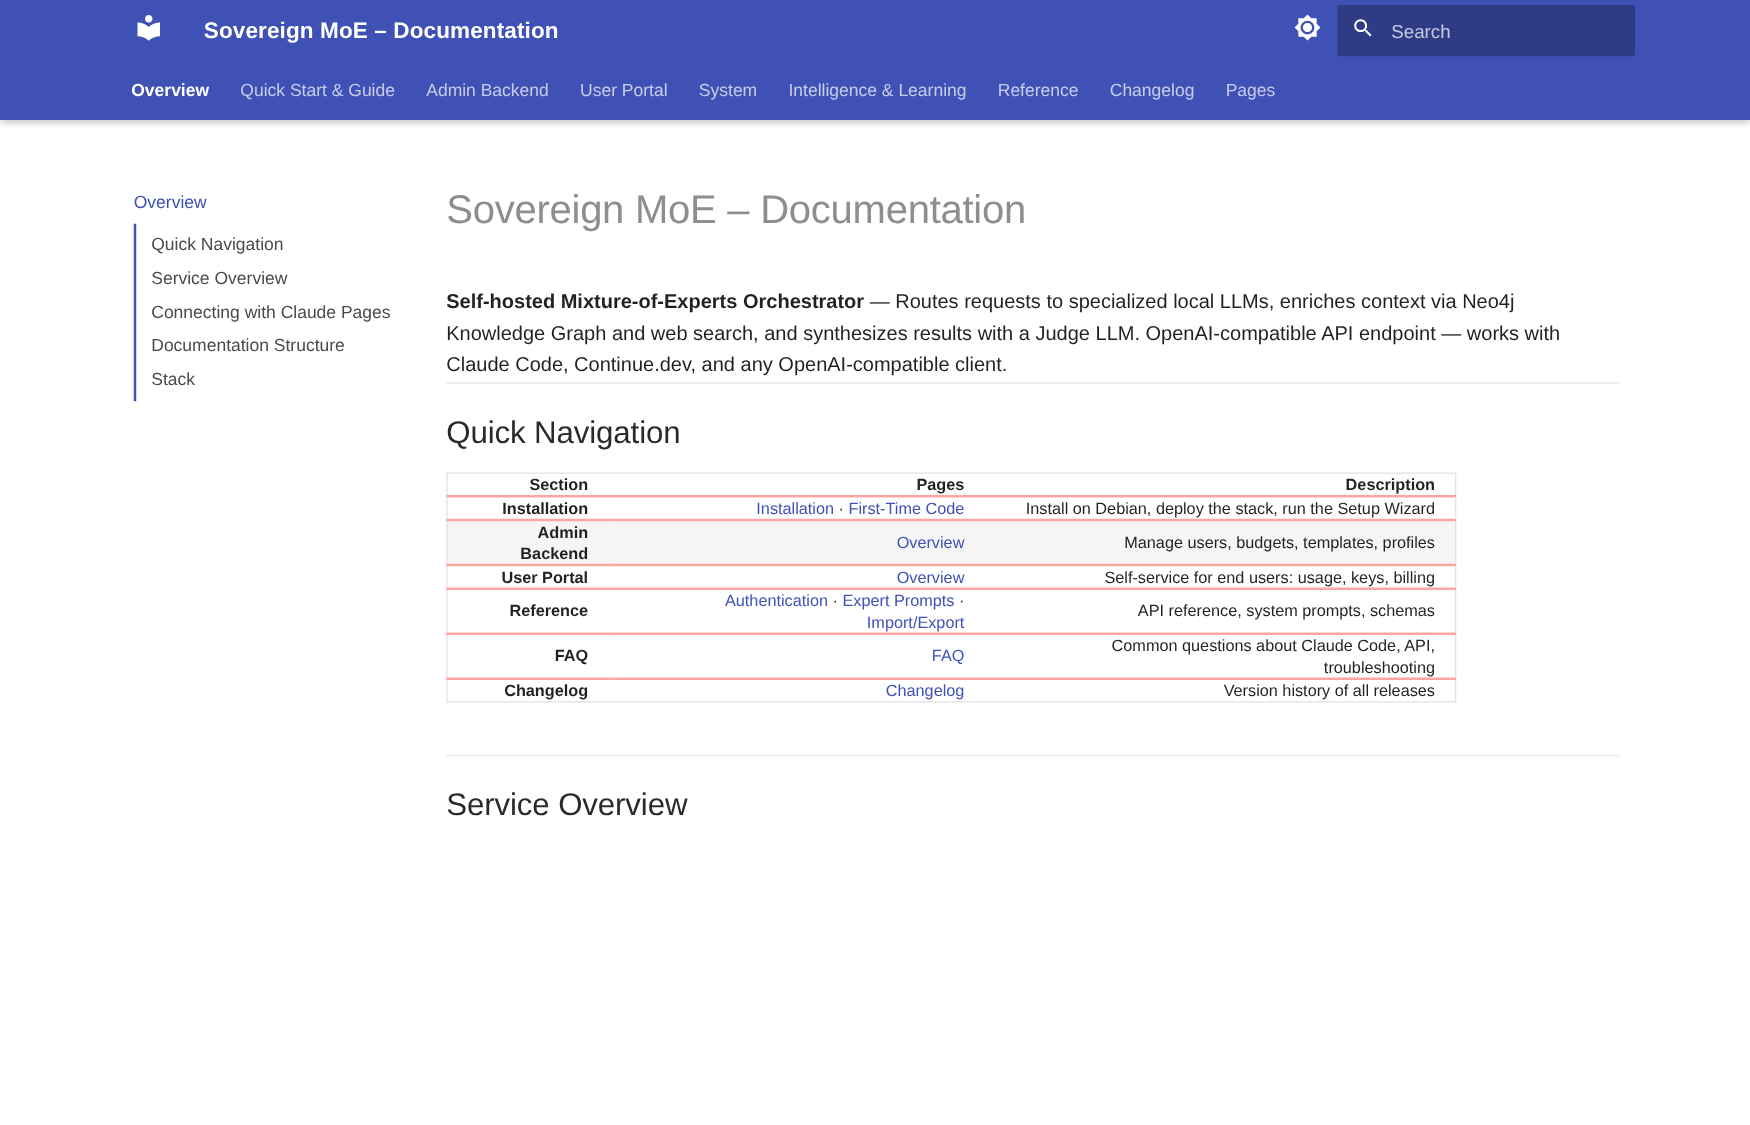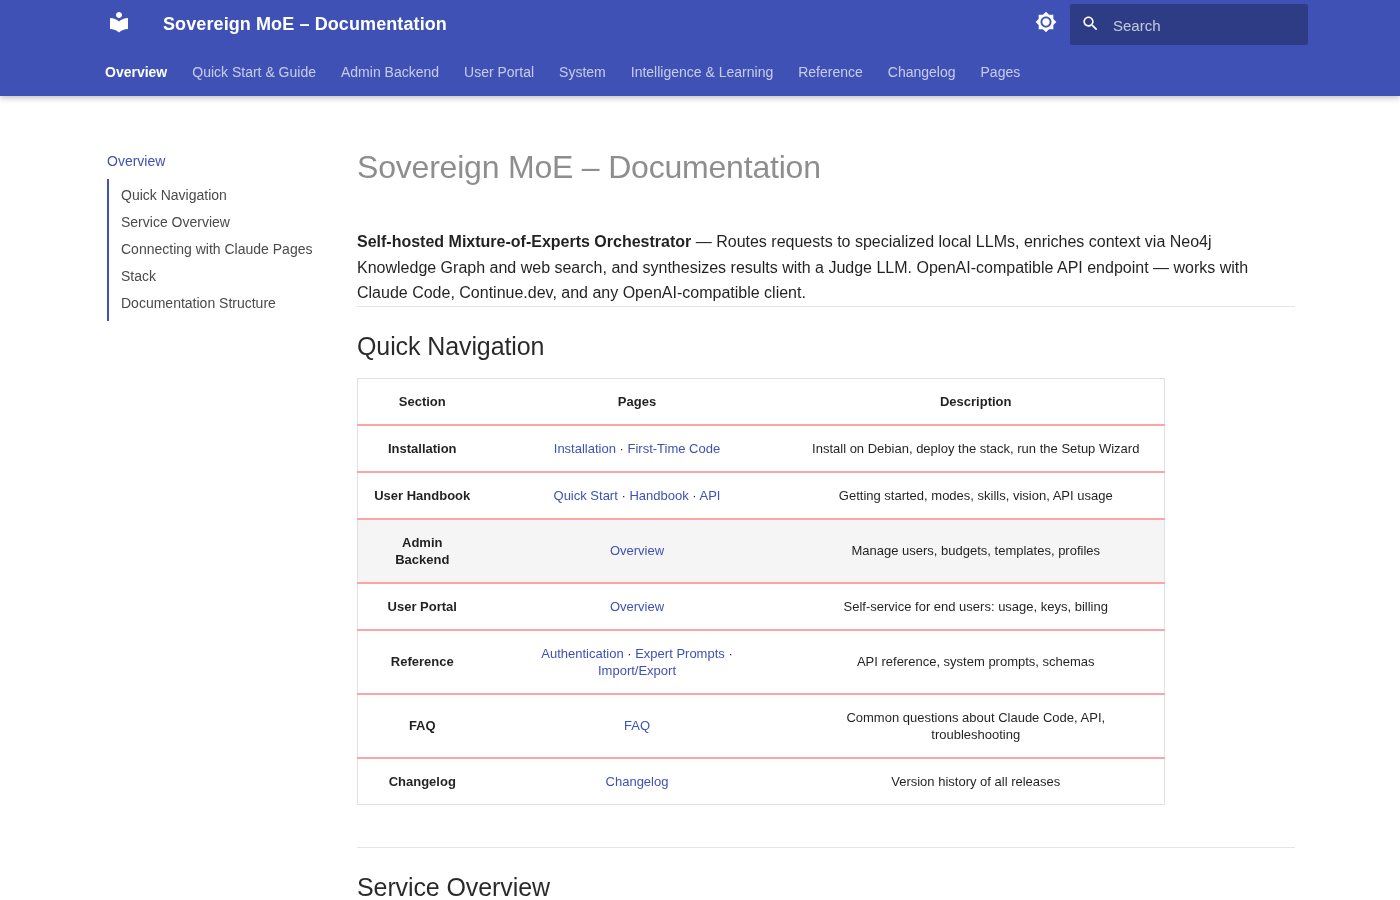--- a/index.html
+++ b/index.html
@@ -159,23 +159,23 @@
 
   
   table.quick-nav {
     border-collapse: collapse;
     border: 1px solid #e1e1e1;
     border-radius: 2px;
     font-size: 13px;
     margin: 1px 0 0 0;
   }
   table.quick-nav th, table.quick-nav td {
-    text-align: center;
+    text-align: right;
     vertical-align: middle;
-    padding: 14px 16px;
+    padding: 0 16px;
     line-height: 17px;
   }
   table.quick-nav th { font-weight: 700; color: rgba(0,0,0,0.87); }
   table.quick-nav td:first-child { font-weight: 700; }
   table.quick-nav th.col-section { width: 129px; min-width: 129px; }
   table.quick-nav th.col-pages   { width: 301px; min-width: 301px; }
   table.quick-nav th.col-desc    { width: 377px; min-width: 377px; }
   table.quick-nav tbody tr { border-top: 2px solid #fca5a5; }
   table.quick-nav tbody tr.highlight { background: #f5f5f5; }
   table.quick-nav a {
@@ -229,22 +229,22 @@
     </nav>
 </header>
 
 <div class="page">
   <aside class="sidebar">
     <a class="sidebar-active-link">Overview</a>
     <ul class="toc-list">
         <li><a>Quick Navigation</a></li>
         <li><a>Service Overview</a></li>
         <li><a>Connecting with Claude Pages</a></li>
+        <li><a>Documentation Structure</a></li>
         <li><a>Stack</a></li>
-        <li><a>Documentation Structure</a></li>
       </ul>
   </aside>
 
   <main class="content">
     <h1>Sovereign MoE – Documentation</h1>
 
     <p class="intro"><b>Self-hosted Mixture-of-Experts Orchestrator</b><span> — Routes requests to specialized local LLMs, enriches context via Neo4j Knowledge Graph and web search, and synthesizes results with a Judge LLM. OpenAI-compatible API endpoint — works with Claude Code, Continue.dev, and any OpenAI-compatible client.</span></p>
 
     <hr class="rule">
 
@@ -257,25 +257,20 @@
           <th class="col-pages">Pages</th>
           <th class="col-desc">Description</th>
         </tr>
       </thead>
       <tbody>
           <tr>
             <td>Installation</td>
             <td><a>Installation</a><span class="link-sep"> · </span><a>First-Time Code</a></td>
             <td>Install on Debian, deploy the stack, run the Setup Wizard</td>
           </tr>
-          <tr>
-            <td>User Handbook</td>
-            <td><a>Quick Start</a><span class="link-sep"> · </span><a>Handbook</a><span class="link-sep"> · </span><a>API</a></td>
-            <td>Getting started, modes, skills, vision, API usage</td>
-          </tr>
           <tr class="highlight">
             <td>Admin Backend</td>
             <td><a>Overview</a></td>
             <td>Manage users, budgets, templates, profiles</td>
           </tr>
           <tr>
             <td>User Portal</td>
             <td><a>Overview</a></td>
             <td>Self-service for end users: usage, keys, billing</td>
           </tr>

